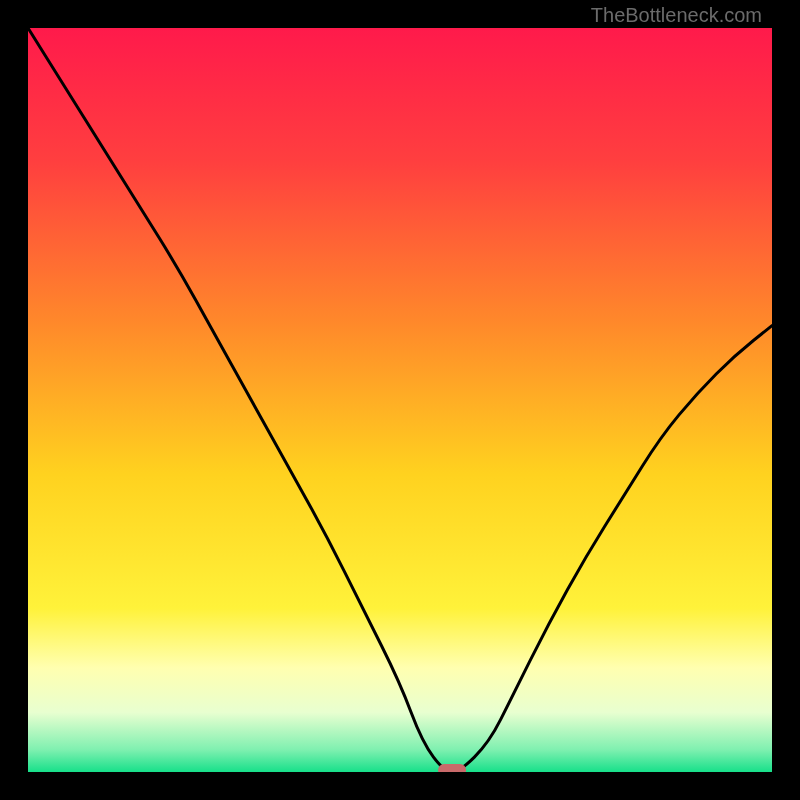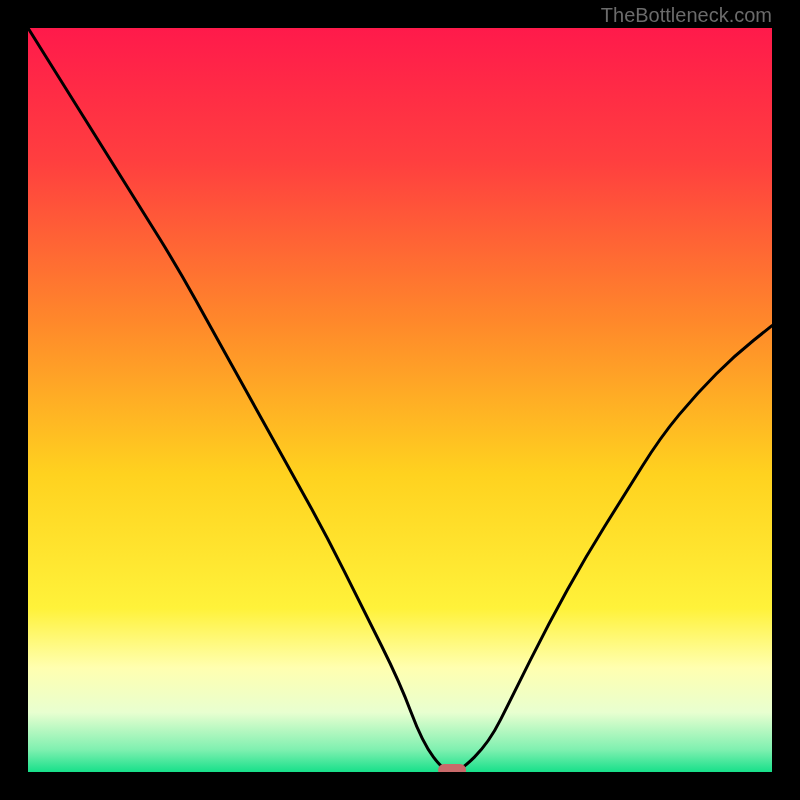--- a/index.html
+++ b/index.html
@@ -13,21 +13,21 @@
   .plot-area {
     position: absolute;
     left: 28px;
     top: 28px;
     width: 744px;
     height: 744px;
   }
   .attribution {
     position: absolute;
     top: 4px;
-    right: 28px;
+    right: 38px;
     font-family: Arial, Helvetica, sans-serif;
     font-size: 20px;
     color: #6b6b6b;
     font-weight: 500;
   }
   svg { display: block; }
 </style>
 </head>
 <body>
 

